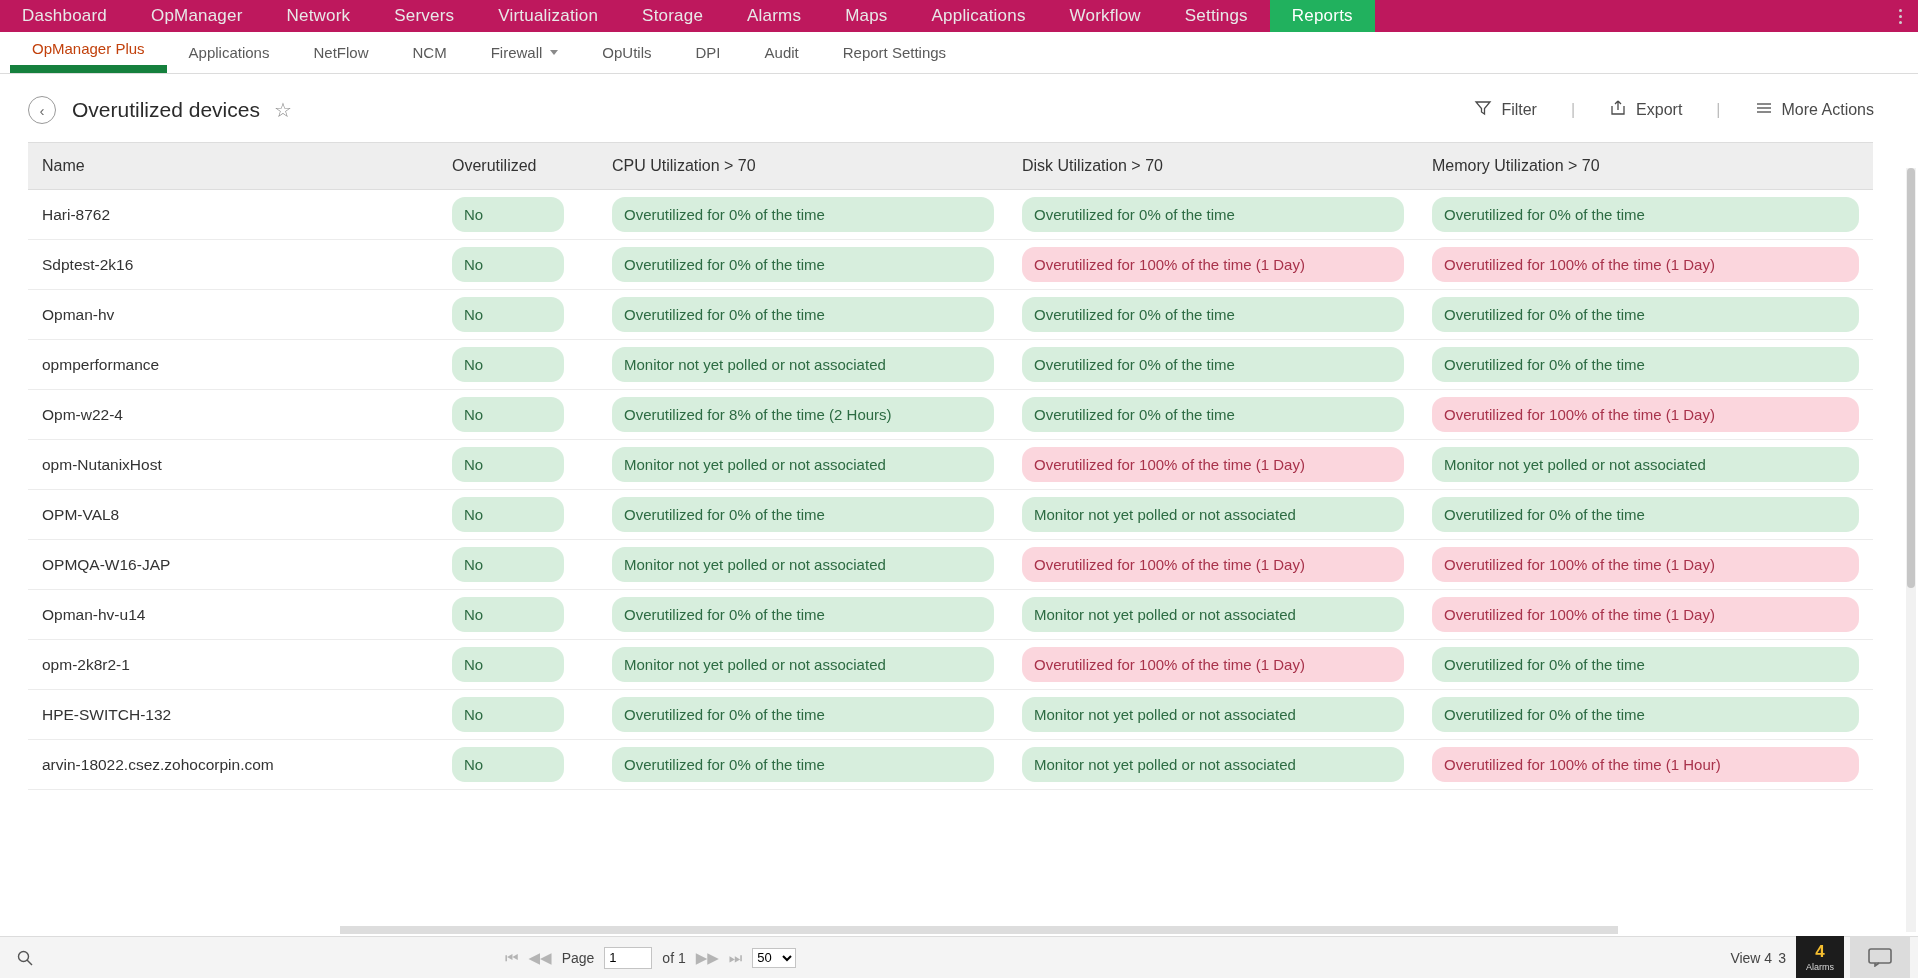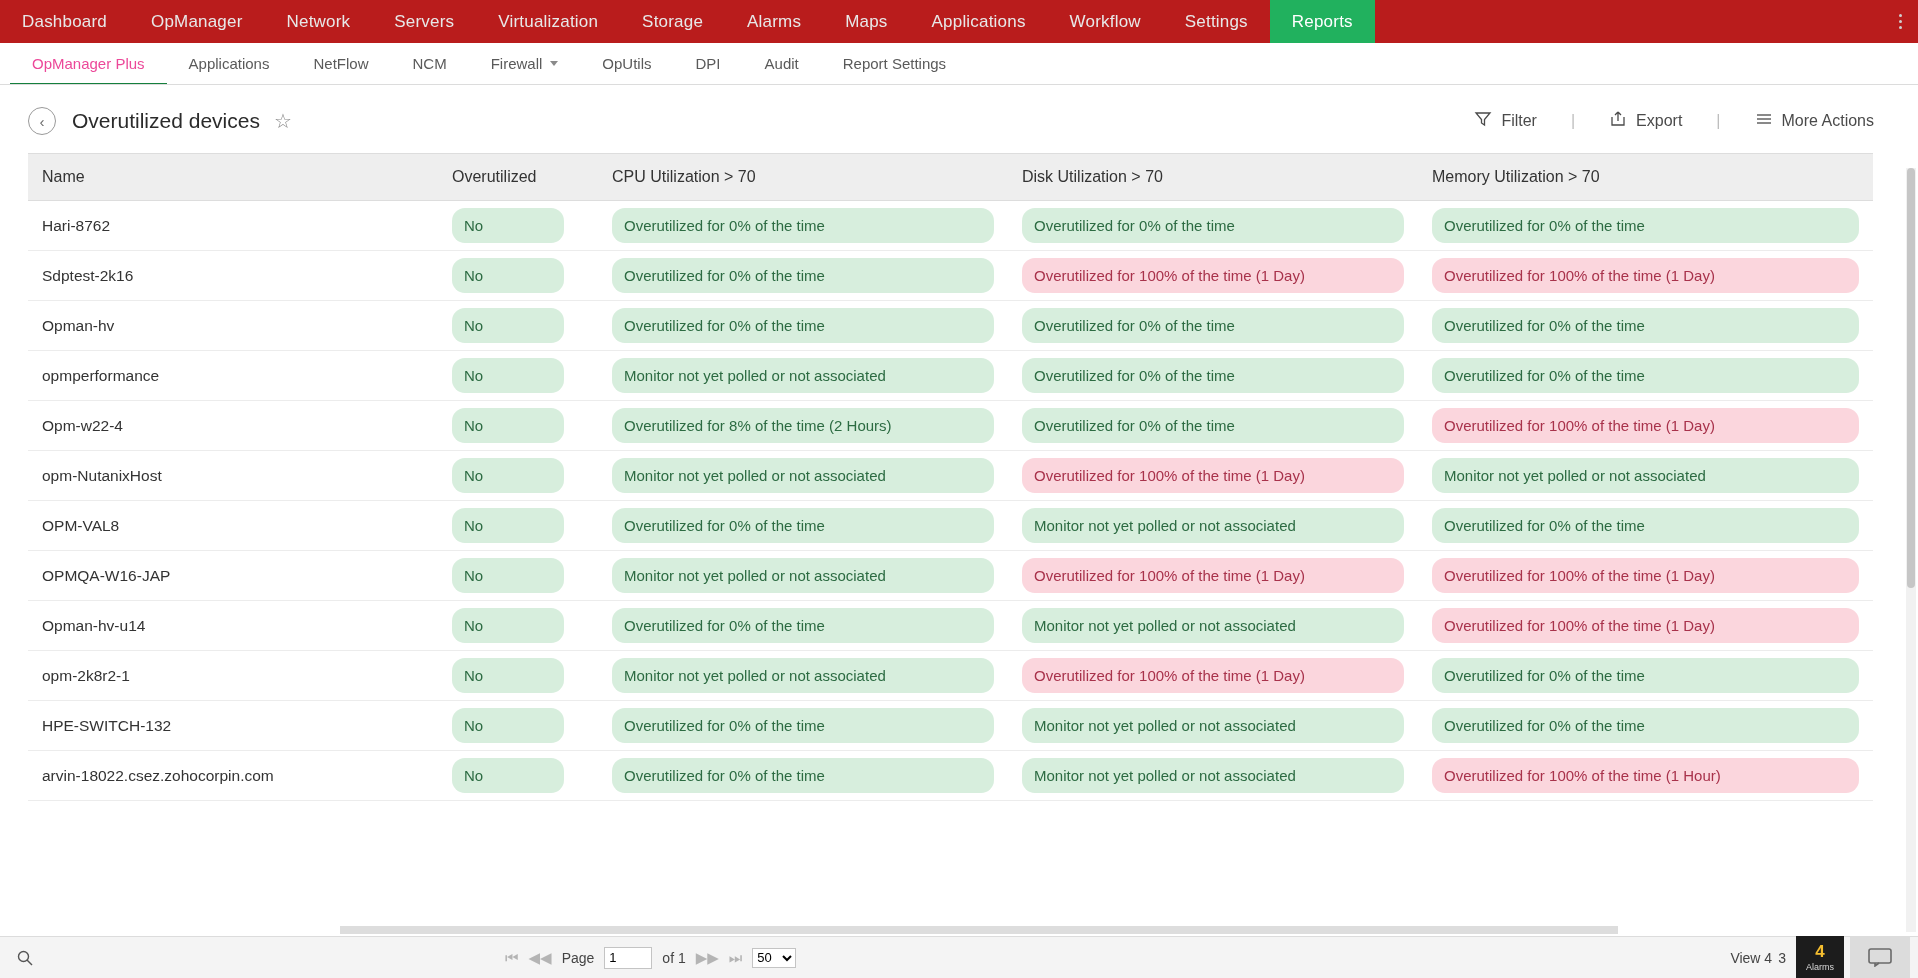--- a/index.html
+++ b/index.html
@@ -5,22 +5,22 @@
   * { box-sizing: border-box; }
   html, body {
     margin: 0; padding: 0;
     width: 1918px; height: 978px;
     font-family: "Liberation Sans", sans-serif;
     background: #ffffff;
     overflow: hidden;
   }
   
   .topnav {
-    height: 43px;
-    background: #b91c1c;
+    height: 32px;
+    background: #be185d;
     display: flex;
     align-items: stretch;
     position: relative;
   }
   .topnav-item {
     display: flex; align-items: center;
     padding: 0 22px;
     color: #e8e8e8;
     font-size: 17px;
     letter-spacing: .2px;
@@ -55,22 +55,22 @@
   .subnav-item {
     display: flex; align-items: center;
     padding: 0 22px;
     font-size: 15px;
     color: #5a5a5a;
     white-space: nowrap;
     cursor: pointer;
     position: relative;
   }
   .subnav-item.active {
-    color: #ec4899;
-    border-bottom: 1px solid #15803d;
+    color: #c2410c;
+    border-bottom: 8px solid #15803d;
     text-align: center;
   }
   .caret {
     margin-left: 8px;
     width: 0; height: 0;
     border-left: 4px solid transparent;
     border-right: 4px solid transparent;
     border-top: 5px solid #8a8a8a;
     display: inline-block;
   }

